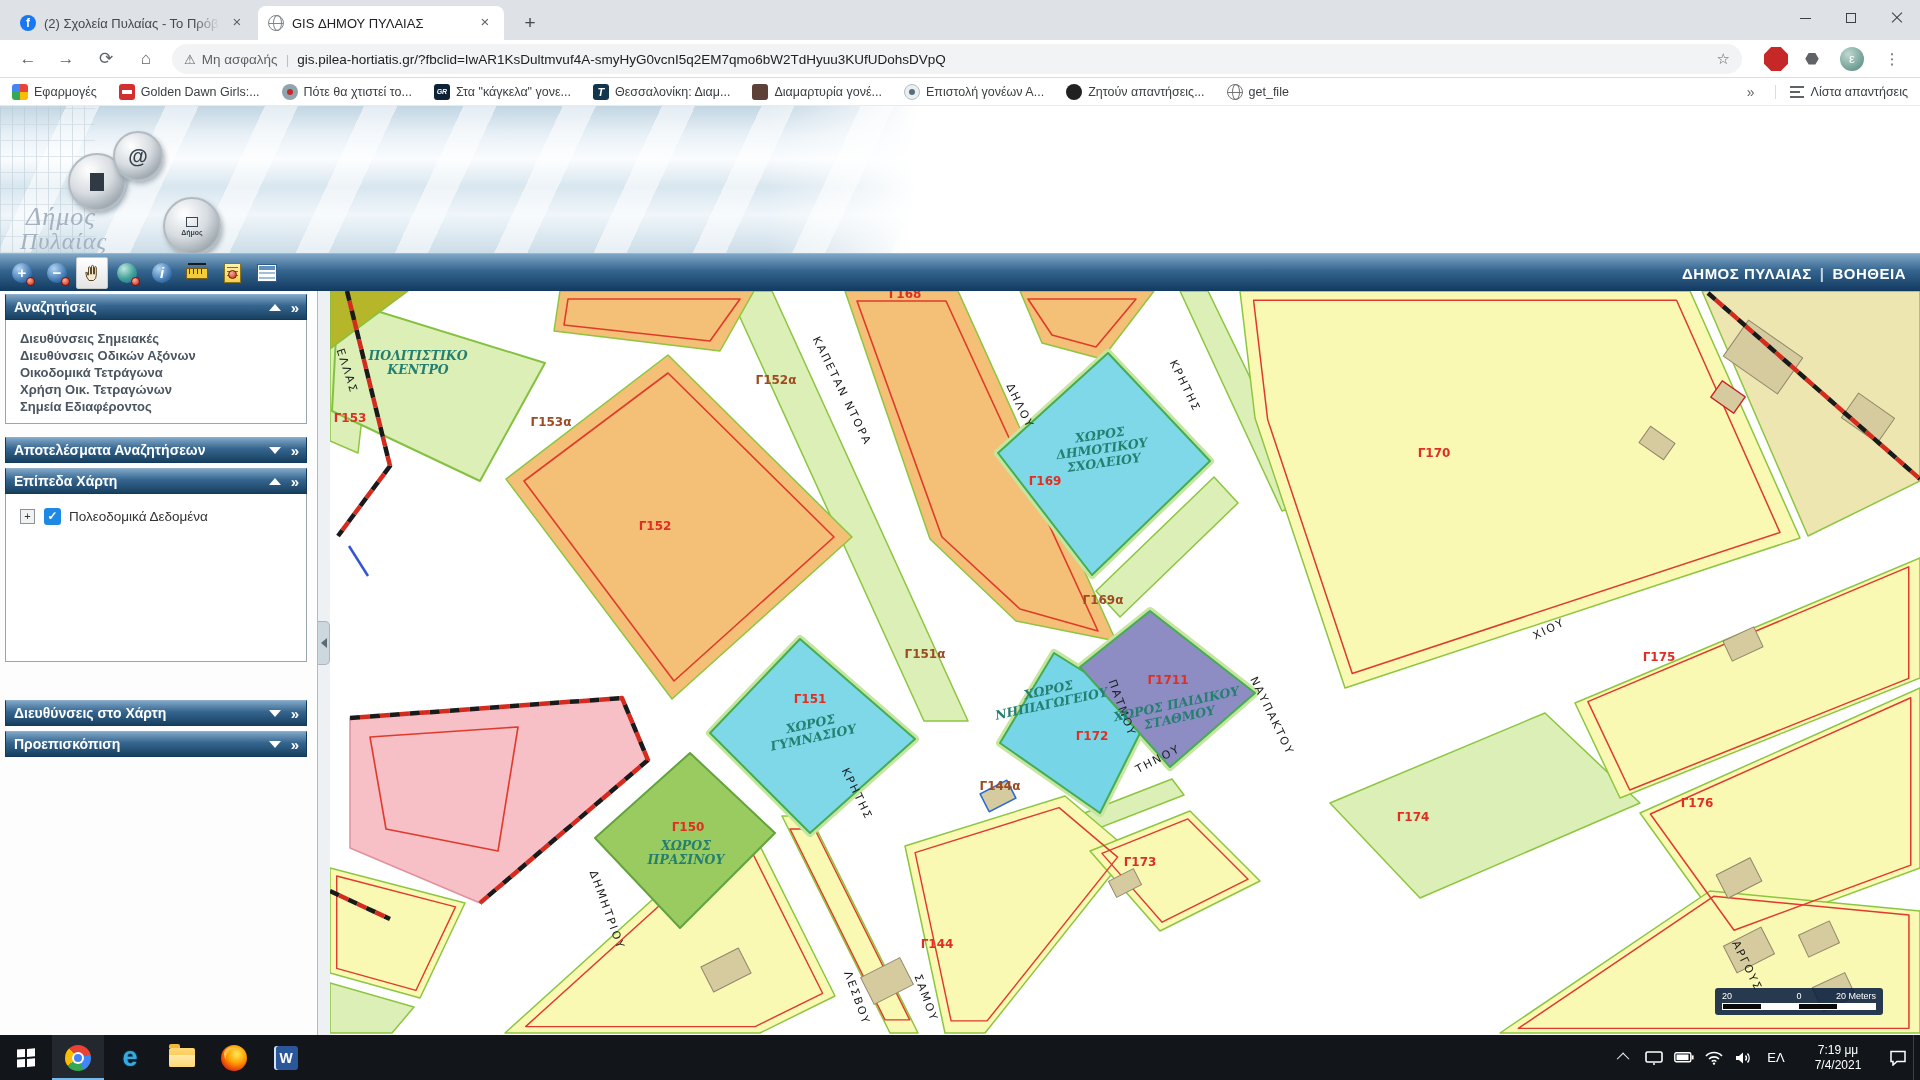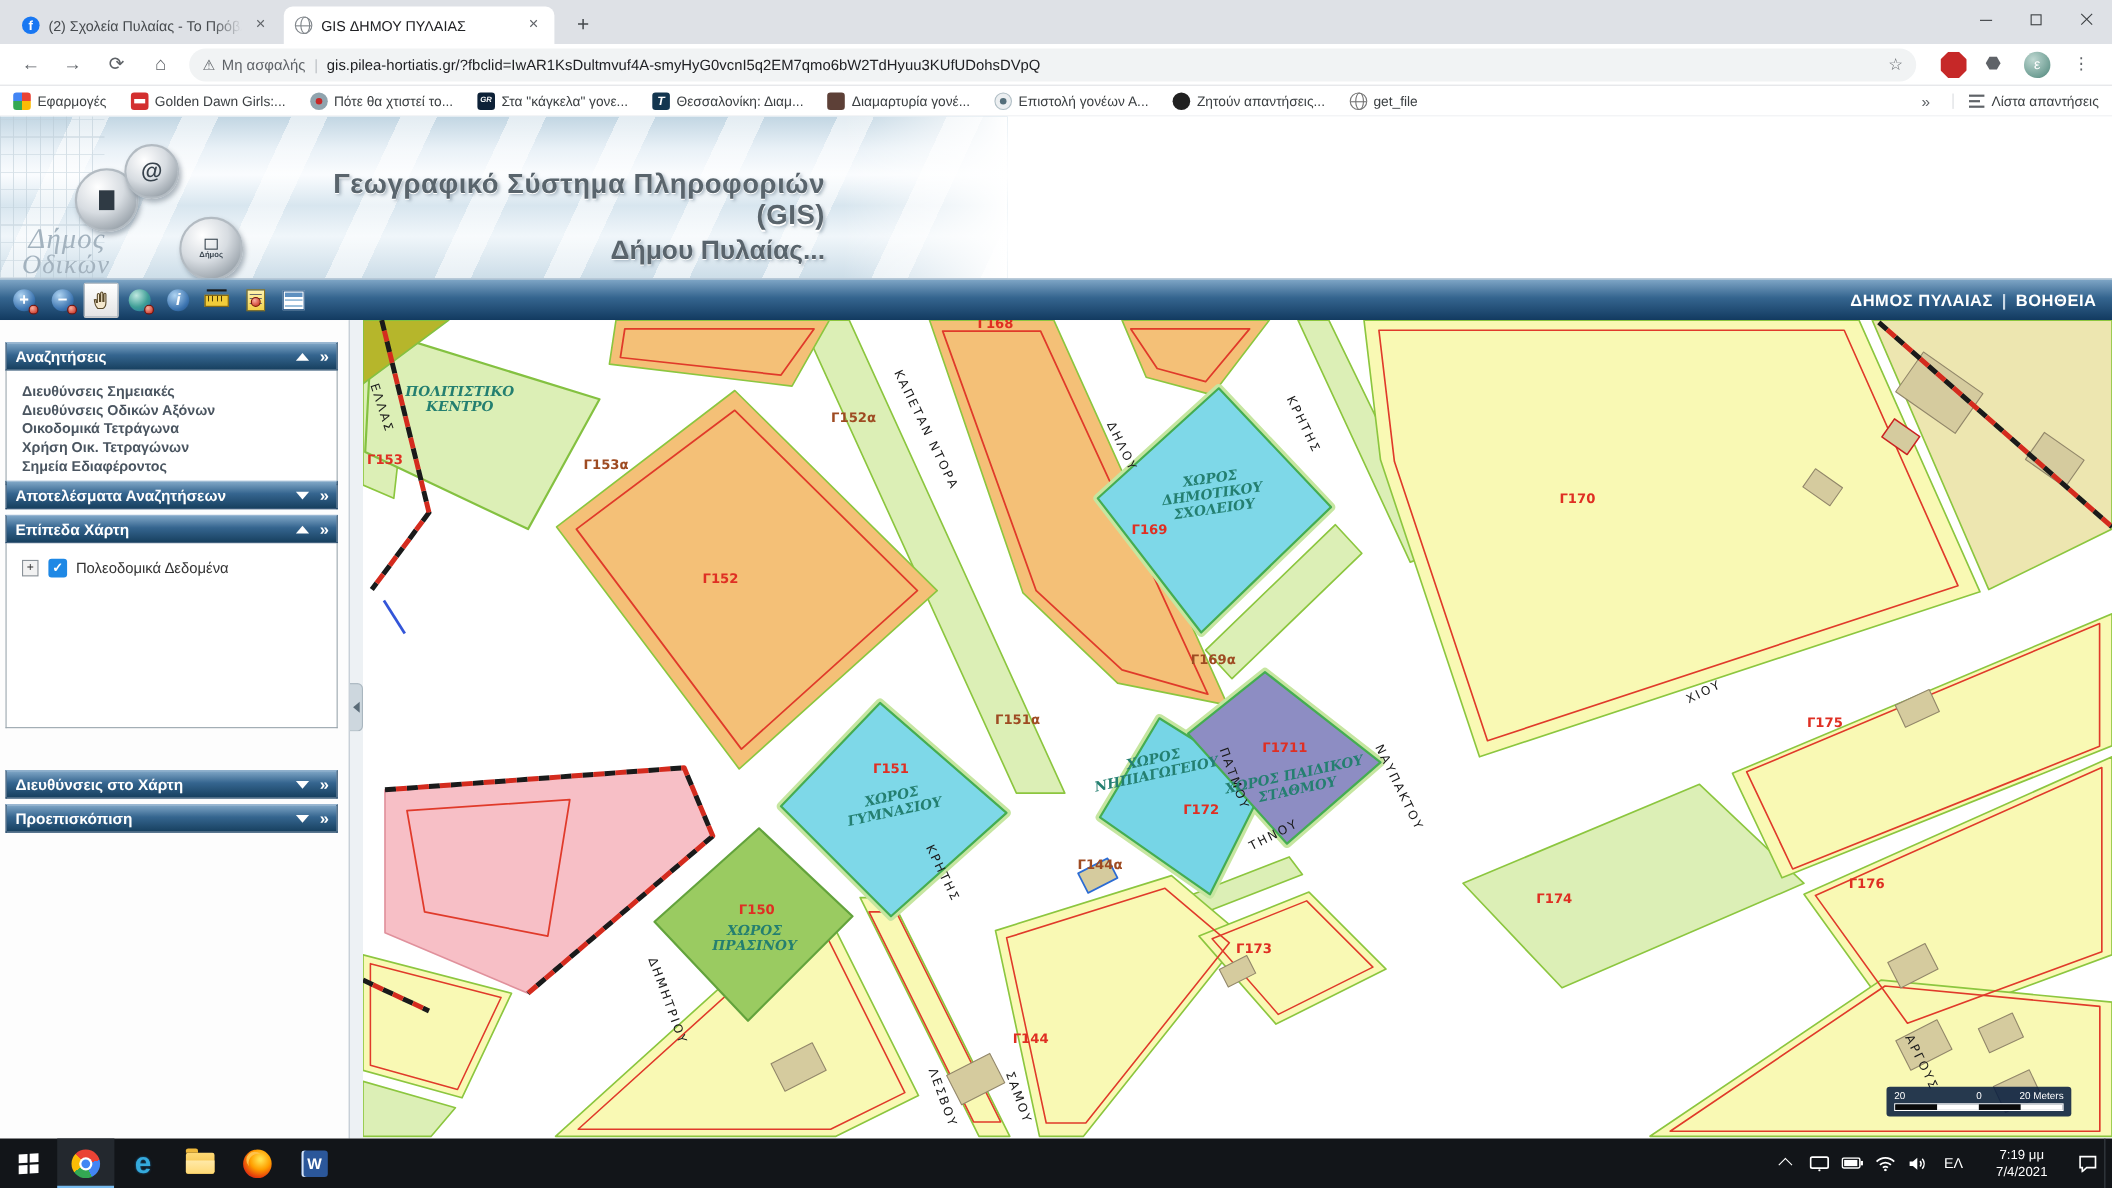--- a/index.html
+++ b/index.html
@@ -249,35 +249,31 @@
     <span>Λίστα απαντήσεις</span>
   </span>
 </div>
 
 <div id="page">
 
   <div id="gis-header">
     <div id="header-art"></div>
     <div id="header-sketch"></div>
     <div class="logo-word" id="logo-word1">Δήμος</div>
-    <div class="logo-word" id="logo-word2">Οδικών</div>
+    <div class="logo-word" id="logo-word2">Πυλαίας</div>
     <div class="orb" id="orb1">
         <i></i>
       </div>
     <div class="orb" id="orb2">
         <span>@</span>
       </div>
     <div class="orb" id="orb3">
         <i></i>
         <span>Δήμος</span>
       </div>
-    <div id="header-title">
-      <div class="t1">Γεωγραφικό Σύστημα Πληροφοριών (GIS)</div>
-      <div class="t2">Δήμου Πυλαίας...</div>
-    </div>
   </div>
 
   <div id="gis-toolbar">
     <div id="tools">
         <div class="tool">
           <span class="ball maglens">+</span>
         </div>
         <div class="tool">
           <span class="ball maglens">−</span>
         </div>
@@ -304,21 +300,21 @@
       </div>
     <div id="tb-links">
       <span>ΔΗΜΟΣ ΠΥΛΑΙΑΣ</span>
       <span class="sep">|</span>
       <span>ΒΟΗΘΕΙΑ</span>
     </div>
   </div>
 
   <div id="content">
     <div id="sidebar">
-        <div class="panel" style="top: 20px;">
+        <div class="panel" style="top: 3px;">
           <div class="panel-h">
             <span class="ph-title">Αναζητήσεις</span>
             <span class="ph-tri up"></span>
             <span class="ph-chev">»</span>
           </div>
           <div class="panel-body">
             <div class="side-link">Διευθύνσεις Σημειακές</div>
             <div class="side-link">Διευθύνσεις Οδικών Αξόνων</div>
             <div class="side-link">Οικοδομικά Τετράγωνα</div>
             <div class="side-link">Χρήση Οικ. Τετραγώνων</div>

